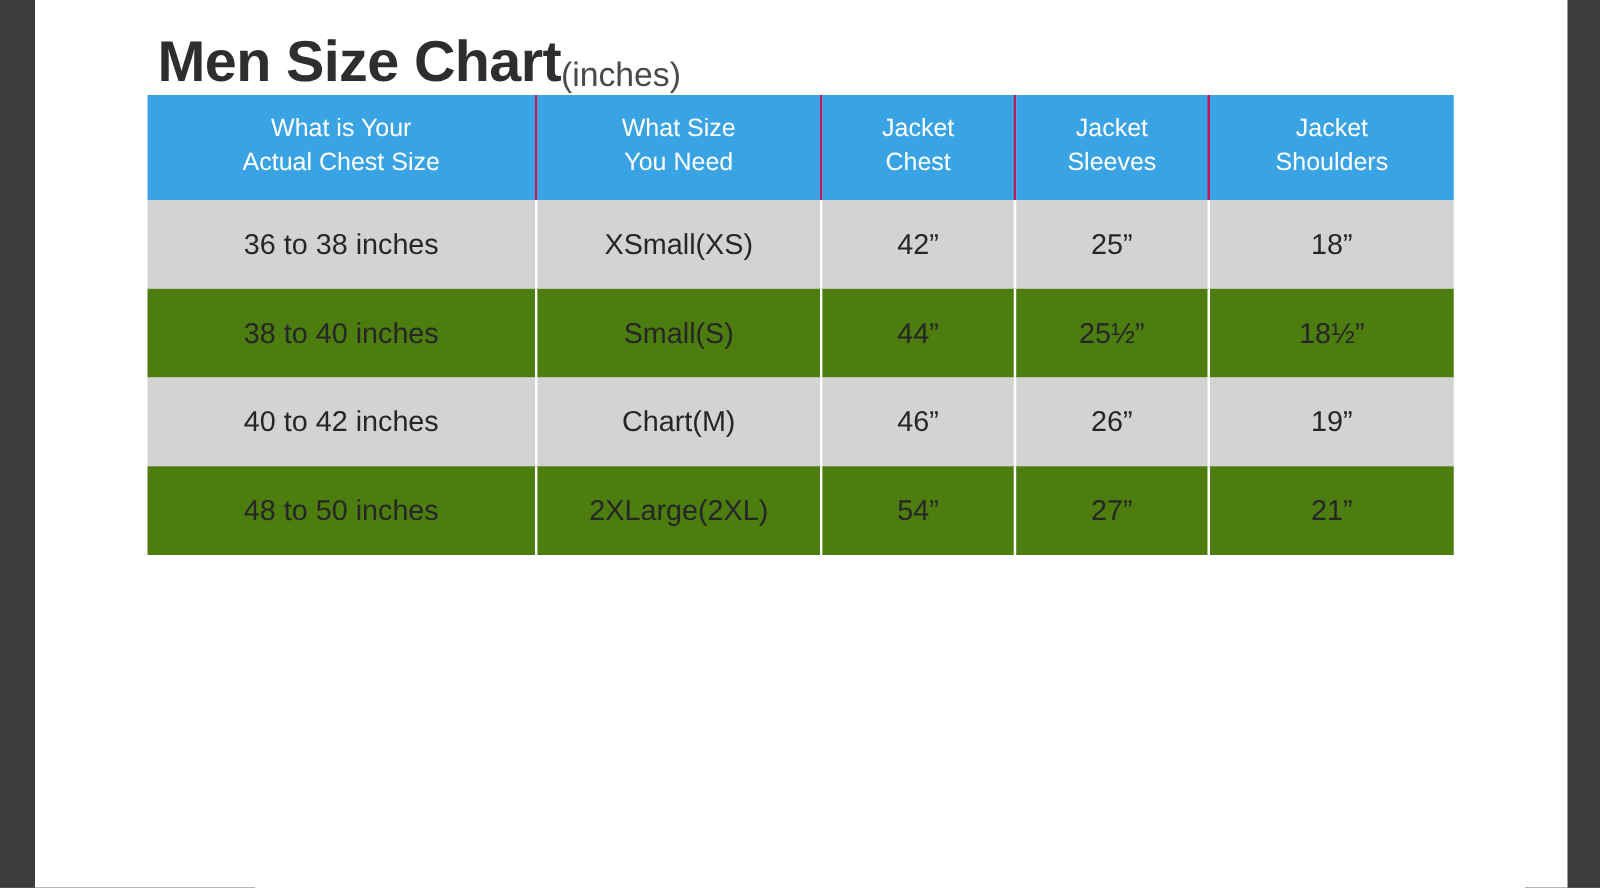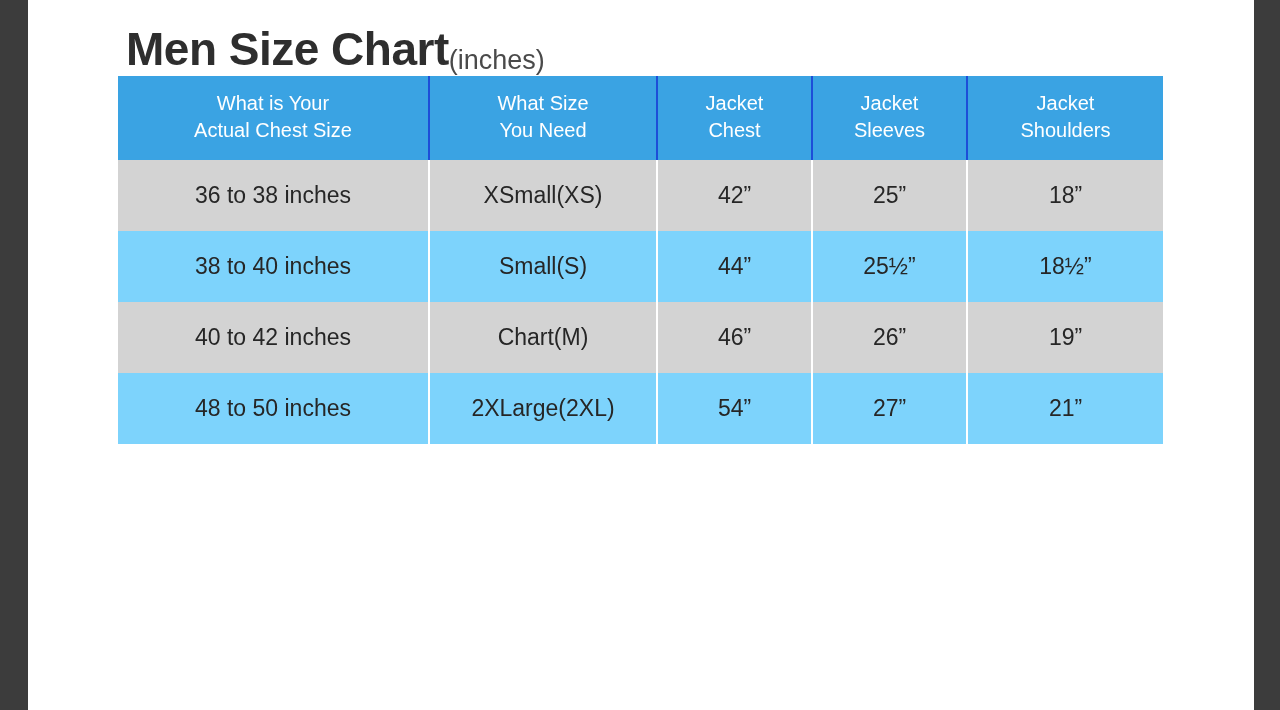--- a/index.html
+++ b/index.html
@@ -77,42 +77,42 @@
   }
   table.size-chart th {
     background: #3aa3e3;
     color: #ffffff;
     font-weight: normal;
     font-size: 20px;
     line-height: 1.35;
     padding: 14px 4px 16px 4px;
     text-align: center;
     vertical-align: middle;
-    border-right: 2px solid #1d4ed8;
+    border-right: 2px solid #be185d;
   }
   table.size-chart th:last-child {
     border-right: none;
   }
   table.size-chart td {
     font-size: 23px;
     color: #262626;
     text-align: center;
     vertical-align: middle;
     height: 69px;
     border-right: 2px solid #ffffff;
   }
   table.size-chart td:last-child {
     border-right: none;
   }
   tr.shaded td {
     background: #d3d3d3;
     margin-top: 44px;
   }
   tr.plain td {
-    background: #7dd3fc;
+    background: #4d7c0f;
   }
   
   col.c1 { width: 312px; }
   col.c2 { width: 228px; }
   col.c3 { width: 155px; }
   col.c4 { width: 155px; }
   col.c5 { width: 195px; }
   .hdr-line { display: block; }
 </style>
 </head>

